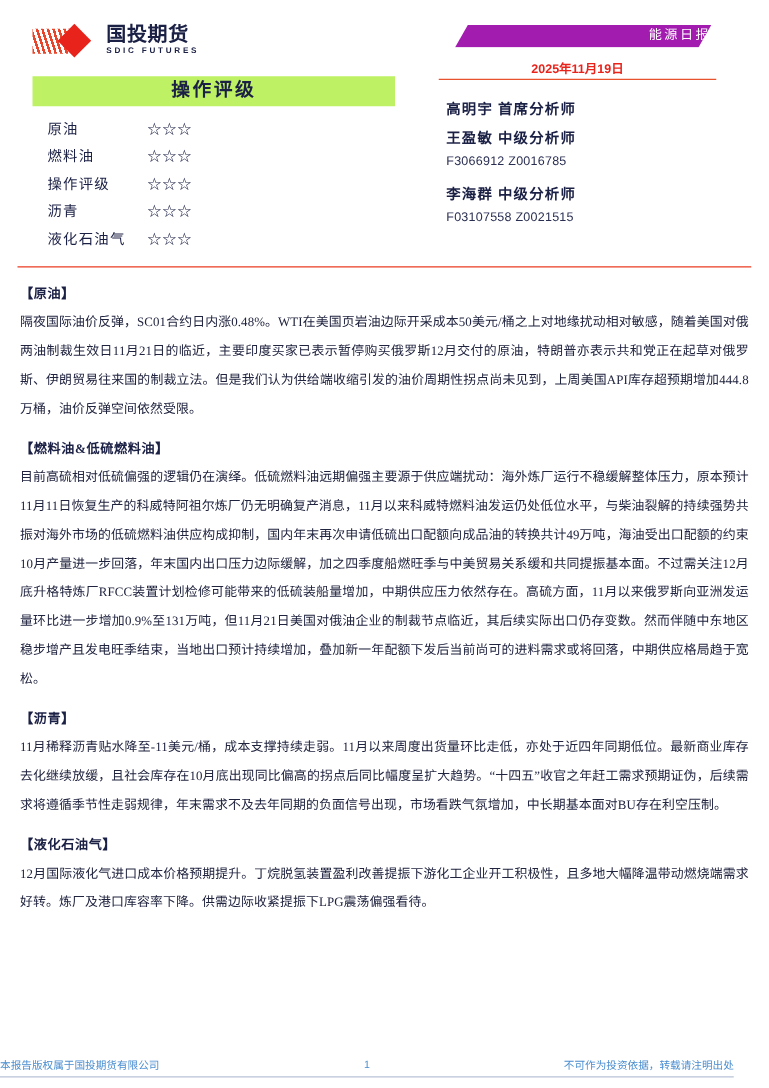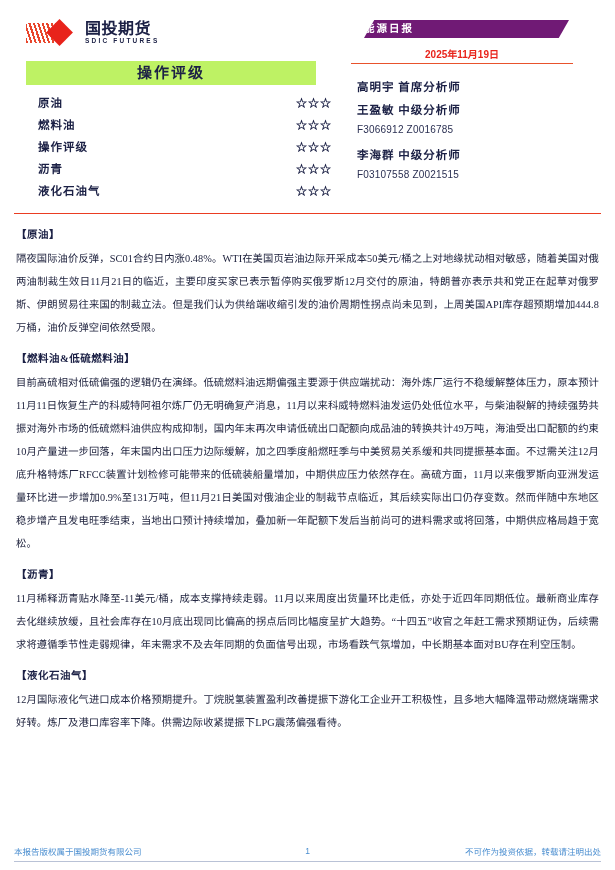--- a/index.html
+++ b/index.html
@@ -98,48 +98,47 @@
   }
   .rating-list {
     margin-top: 9px;
     margin-left: 24px;
   }
   .rating-row {
     display: flex;
     align-items: baseline;
     height: 22px;
     font-size: 11.5px;
-    font-weight: bold;
-    color: #1b2045;
-    justify-content: space-between;
+    font-weight: normal;
+    color: #1b2045;
   }
   .rating-name {
     width: 80px;
     letter-spacing: 1px;
     white-space: nowrap;
   }
   .rating-stars {
     font-size: 11px;
     letter-spacing: 1px;
     color: #1b2045;
     white-space: nowrap;
   }
 
   
   .banner {
     width: 205px;
     height: 18px;
     margin-left: 13px;
-    background: #701a75;
+    background: #a21caf;
     clip-path: polygon(5% 0, 100% 0, 95% 100%, 0% 100%);
-    text-align: left;
+    text-align: right;
     line-height: 18px;
     color: #ffffff;
     font-size: 10.5px;
-    font-weight: bold;
+    font-weight: normal;
     letter-spacing: 2px;
   }
   .date-line {
     width: 222px;
     margin-top: 8px;
     text-align: center;
     color: #e8231b;
     font-family: "Liberation Sans", sans-serif;
     font-size: 10px;
     font-weight: bold;
@@ -195,21 +194,21 @@
     line-height: 23px;
     text-align: justify;
     color: #20243f;
     letter-spacing: 0.1px;
     margin-bottom: 11px;
   }
 
   
   .footer {
     position: absolute;
-    left: 14px;
+    left: 0;
     bottom: 8px;
     width: 587px;
   }
   .footer-inner {
     display: flex;
     align-items: center;
     justify-content: space-between;
     font-family: "Liberation Sans", sans-serif;
     font-size: 8.5px;
     color: #4a8ed0;

